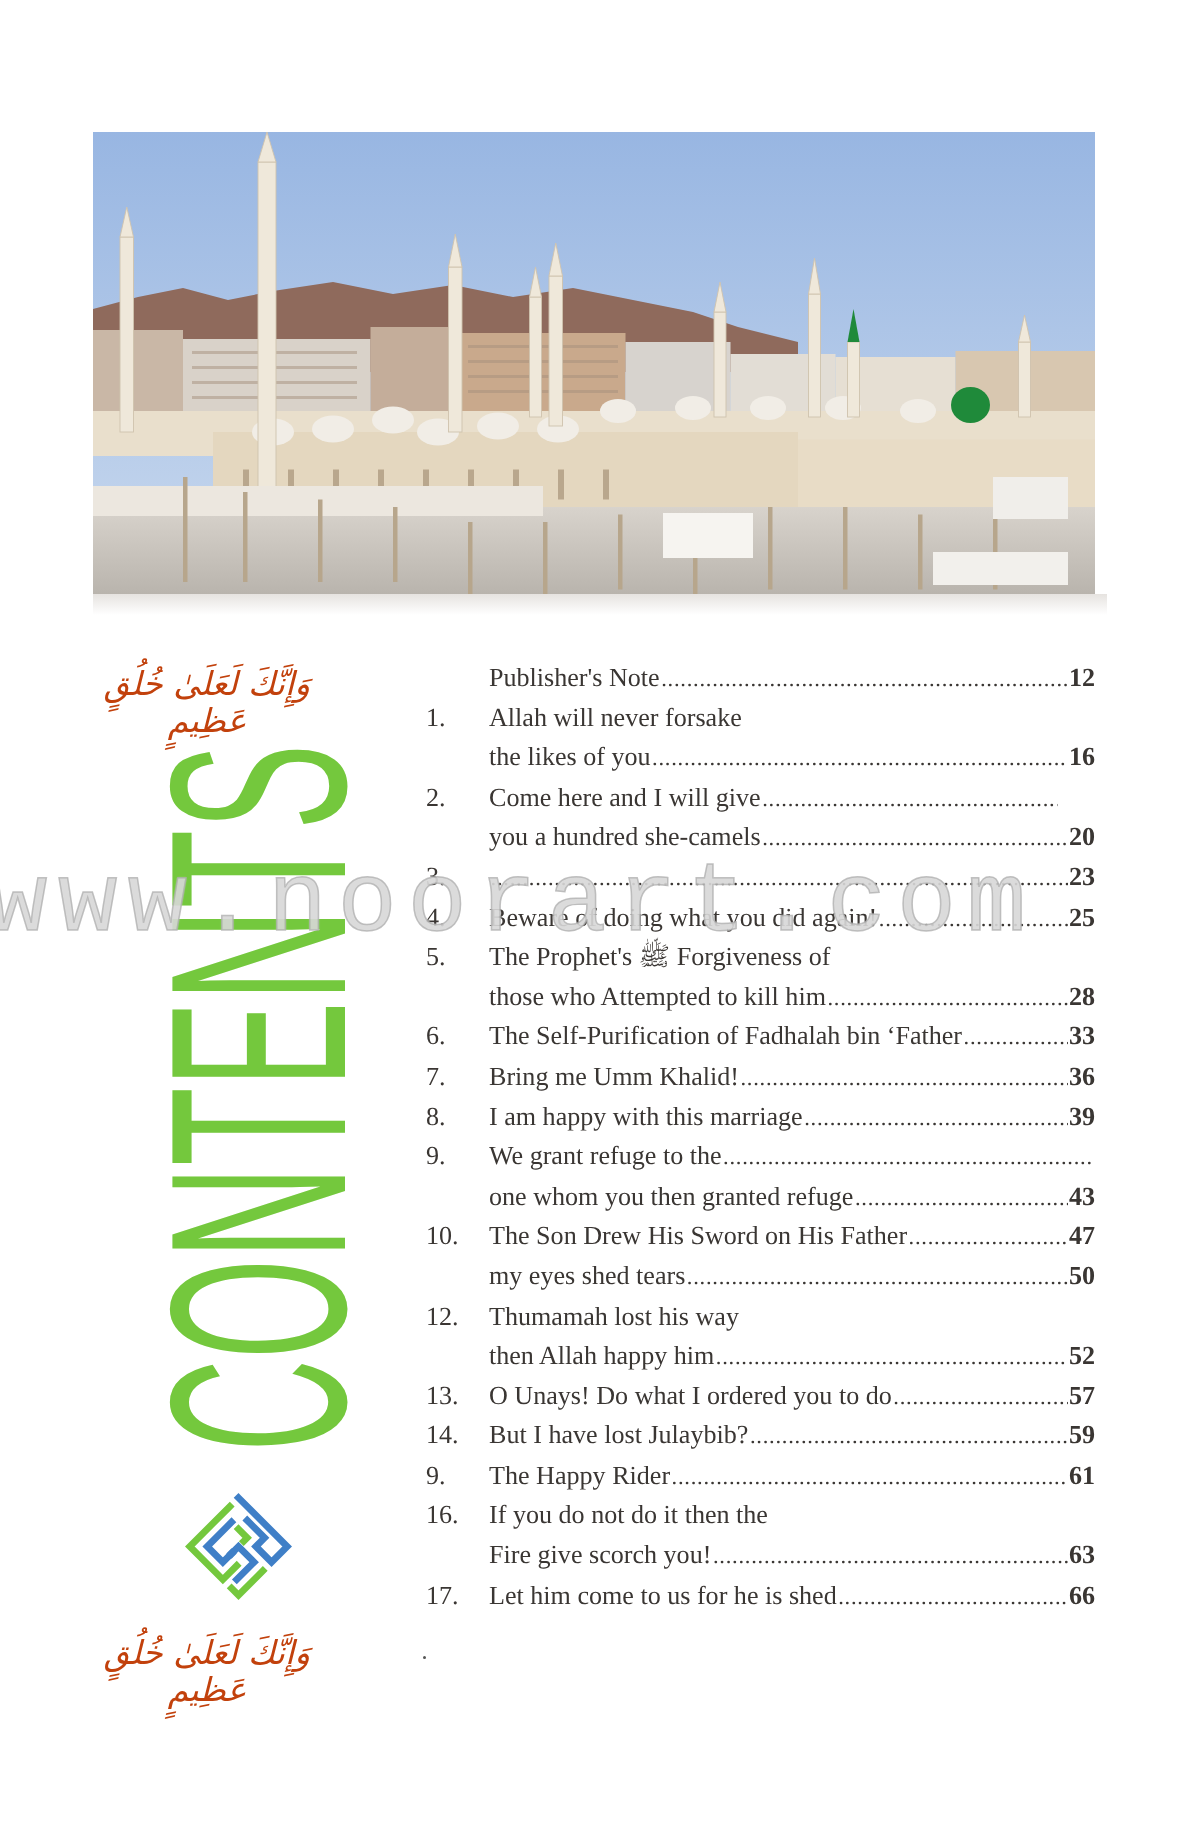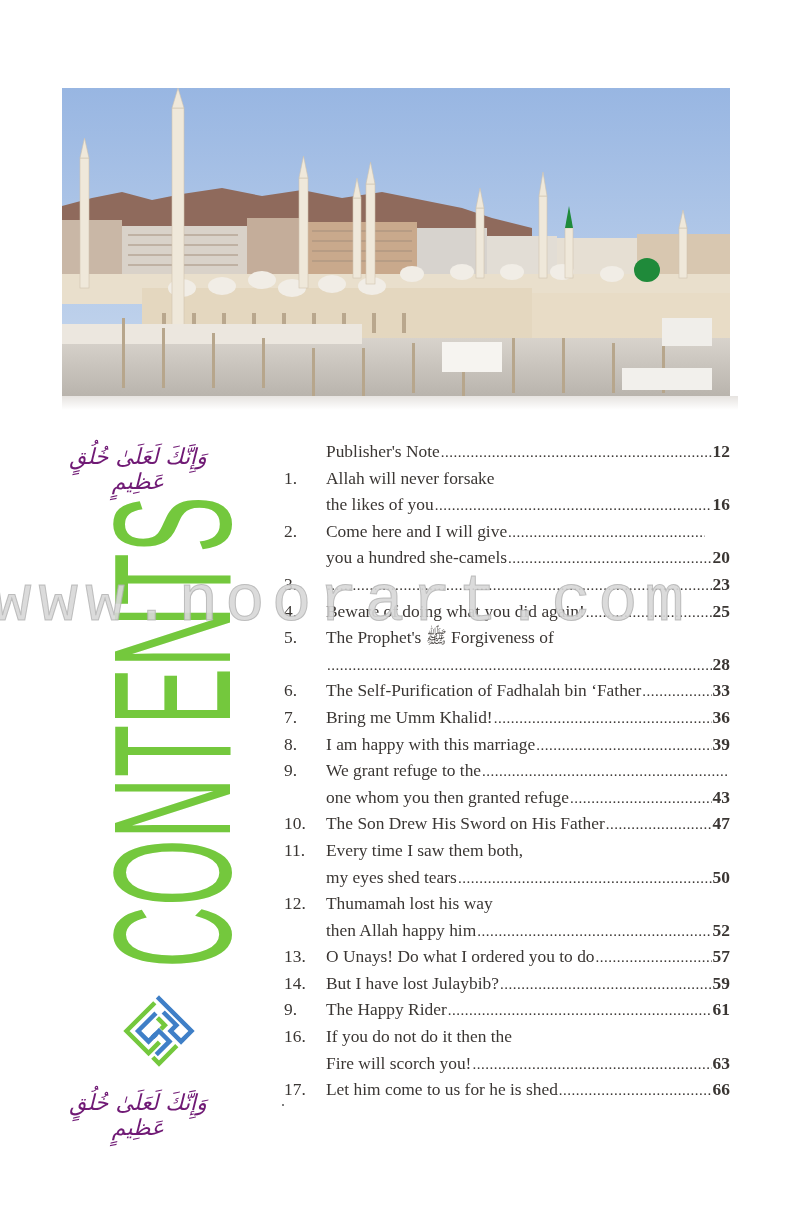--- a/index.html
+++ b/index.html
@@ -18,21 +18,21 @@
   }
   .photo svg { display: block; width: 100%; height: 100%; }
   .photo-shadow {
     position: absolute; left: 62px; top: 396px; width: 676px; height: 14px;
     background: linear-gradient(#e6e3e0, #ffffff);
   }
 
   
   .calli {
     position: absolute; left: 48px; width: 180px; height: 36px;
-    color: #701a75; font-family: "DejaVu Sans", sans-serif;
+    color: #c2410c; font-family: "DejaVu Sans", sans-serif;
     font-size: 22px; text-align: center; direction: rtl; letter-spacing: 0px;
     font-style: italic;
   }
   .calli.top { top: 444px; }
   .calli.bottom { top: 1090px; }
   .vertical-title {
     position: absolute; left: 52px; top: 496px; width: 192px; height: 472px;
   }
   .vertical-title svg { width: 100%; height: 100%; display: block; }
   .emblem {
@@ -259,20 +259,21 @@
         <span class="toc-text">Beware of doing what you did again!</span>
         <span class="toc-leader"></span>
         <span class="toc-page">25</span>
       </div>
       <div class="toc-line">
         <span class="toc-num">5.</span>
         <span class="toc-text">The Prophet's ﷺ Forgiveness of</span>
       </div>
       <div class="toc-line">
         <span class="toc-num"></span>
+        <span class="toc-text">those who Attempted to kill him</span>
         <span class="toc-leader"></span>
         <span class="toc-page">28</span>
       </div>
       <div class="toc-line">
         <span class="toc-num">6.</span>
         <span class="toc-text">The Self-Purification of Fadhalah bin ‘Father</span>
         <span class="toc-leader"></span>
         <span class="toc-page">33</span>
       </div>
       <div class="toc-line">
@@ -299,24 +300,20 @@
         <span class="toc-leader"></span>
         <span class="toc-page">43</span>
       </div>
       <div class="toc-line">
         <span class="toc-num">10.</span>
         <span class="toc-text">The Son Drew His Sword on His Father</span>
         <span class="toc-leader"></span>
         <span class="toc-page">47</span>
       </div>
       <div class="toc-line">
-        <span class="toc-num">11.</span>
-        <span class="toc-text">Every time I saw them both,</span>
-      </div>
-      <div class="toc-line">
         <span class="toc-num"></span>
         <span class="toc-text">my eyes shed tears</span>
         <span class="toc-leader"></span>
         <span class="toc-page">50</span>
       </div>
       <div class="toc-line">
         <span class="toc-num">12.</span>
         <span class="toc-text">Thumamah lost his way</span>
       </div>
       <div class="toc-line">
@@ -342,21 +339,21 @@
         <span class="toc-text">The Happy Rider</span>
         <span class="toc-leader"></span>
         <span class="toc-page">61</span>
       </div>
       <div class="toc-line">
         <span class="toc-num">16.</span>
         <span class="toc-text">If you do not do it then the</span>
       </div>
       <div class="toc-line">
         <span class="toc-num"></span>
-        <span class="toc-text">Fire will scorch you!</span>
+        <span class="toc-text">Fire give scorch you!</span>
         <span class="toc-leader"></span>
         <span class="toc-page">63</span>
       </div>
       <div class="toc-line">
         <span class="toc-num">17.</span>
         <span class="toc-text">Let him come to us for he is shed</span>
         <span class="toc-leader"></span>
         <span class="toc-page">66</span>
       </div>
     </div>

